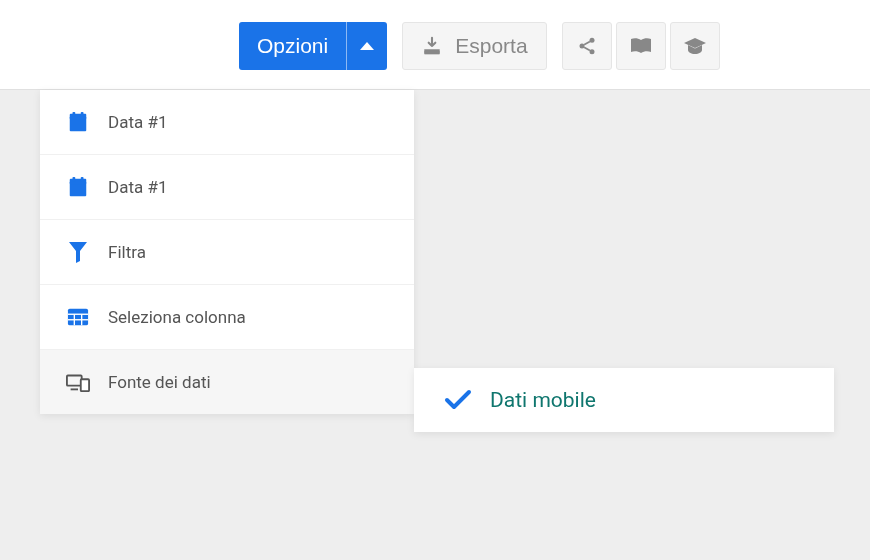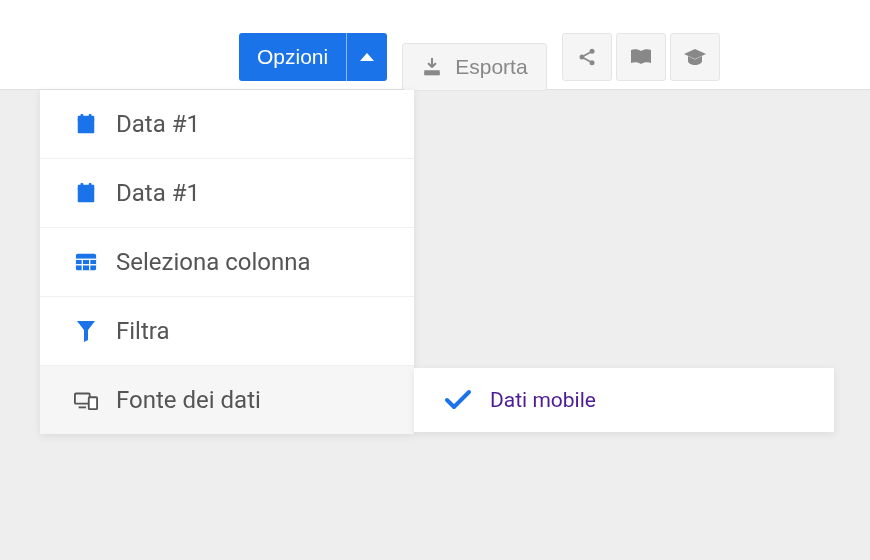--- a/index.html
+++ b/index.html
@@ -65,21 +65,20 @@
       background: #f5f5f5;
       color: #888888;
       border: 1px solid #e5e5e5;
       padding: 11px 18px;
       font-size: 21px;
       cursor: pointer;
       border-radius: 3px;
       display: flex;
       align-items: center;
       gap: 12px;
-      margin-top: 21px;
     }
     .icon-btn-group {
       display: flex;
       gap: 4px;
     }
     .icon-btn {
       background: #f5f5f5;
       color: #888888;
       border: 1px solid #e5e5e5;
       padding: 11px 14px;
@@ -96,22 +95,22 @@
       top: 90px;
       left: 40px;
       width: 374px;
       background: #ffffff;
       box-shadow: 0 2px 8px rgba(0,0,0,0.08);
     }
     .dropdown-item {
       display: flex;
       align-items: center;
       gap: 18px;
-      padding: 20px 34px;
-      font-size: 24px;
+      padding: 20px 26px;
+      font-size: 17px;
       color: #555555;
       cursor: pointer;
       border-bottom: 1px solid #f0f0f0;
     }
     .dropdown-item:last-child {
       border-bottom: none;
     }
     .dropdown-item.hovered {
       background: #f6f6f6;
     }
@@ -133,21 +132,21 @@
       width: 420px;
       background: #ffffff;
       box-shadow: 0 2px 8px rgba(0,0,0,0.08);
     }
     .submenu-item {
       display: flex;
       align-items: center;
       gap: 18px;
       padding: 20px 30px;
       font-size: 21px;
-      color: #4c1d95;
+      color: #0f766e;
       cursor: pointer;
       border-bottom: 1px solid #f0f0f0;
     }
     .submenu-item:last-child {
       border-bottom: none;
     }
     .check-icon {
       width: 28px;
       height: 24px;
       color: #1a73e8;
@@ -231,38 +230,38 @@
           <rect x="3" y="6" width="18" height="16" rx="1"></rect>
           <rect x="3" y="3" width="18" height="6" rx="1"></rect>
           <rect x="6" y="1" width="3" height="5" rx="1"></rect>
           <rect x="15" y="1" width="3" height="5" rx="1"></rect>
         </svg>
     </span>
     <span>Data #1</span>
   </div>
   <div class="dropdown-item">
     <span class="dropdown-icon">
+      <svg width="20" height="22" viewBox="0 0 20 22" fill="#1a73e8">
+          <path d="M1 1 L19 1 L12 10 L12 20 L8 22 L8 10 Z"></path>
+        </svg>
+    </span>
+    <span>Filtra</span>
+  </div>
+  <div class="dropdown-item">
+    <span class="dropdown-icon">
       <svg width="22" height="20" viewBox="0 0 24 20" fill="#1a73e8">
           <rect x="1" y="1" width="22" height="18" rx="2"></rect>
           <line x1="1" y1="7" x2="23" y2="7" stroke="#ffffff" stroke-width="1.5"></line>
           <line x1="1" y1="13" x2="23" y2="13" stroke="#ffffff" stroke-width="1.5"></line>
           <line x1="8" y1="7" x2="8" y2="19" stroke="#ffffff" stroke-width="1.5"></line>
           <line x1="16" y1="7" x2="16" y2="19" stroke="#ffffff" stroke-width="1.5"></line>
         </svg>
     </span>
     <span>Seleziona colonna</span>
   </div>
-  <div class="dropdown-item">
-    <span class="dropdown-icon">
-      <svg width="20" height="22" viewBox="0 0 20 22" fill="#1a73e8">
-          <path d="M1 1 L19 1 L12 10 L12 20 L8 22 L8 10 Z"></path>
-        </svg>
-    </span>
-    <span>Filtra</span>
-  </div>
   <div class="dropdown-item hovered">
     <span class="dropdown-icon dark">
       <svg width="26" height="20" viewBox="0 0 26 20" fill="none" stroke="#555555" stroke-width="2">
           <rect x="1" y="3" width="16" height="11" rx="1"></rect>
           <line x1="5" y1="18" x2="13" y2="18"></line>
           <rect x="16" y="7" width="9" height="13" rx="1" fill="#ffffff"></rect>
         </svg>
     </span>
     <span>Fonte dei dati</span>
   </div>

